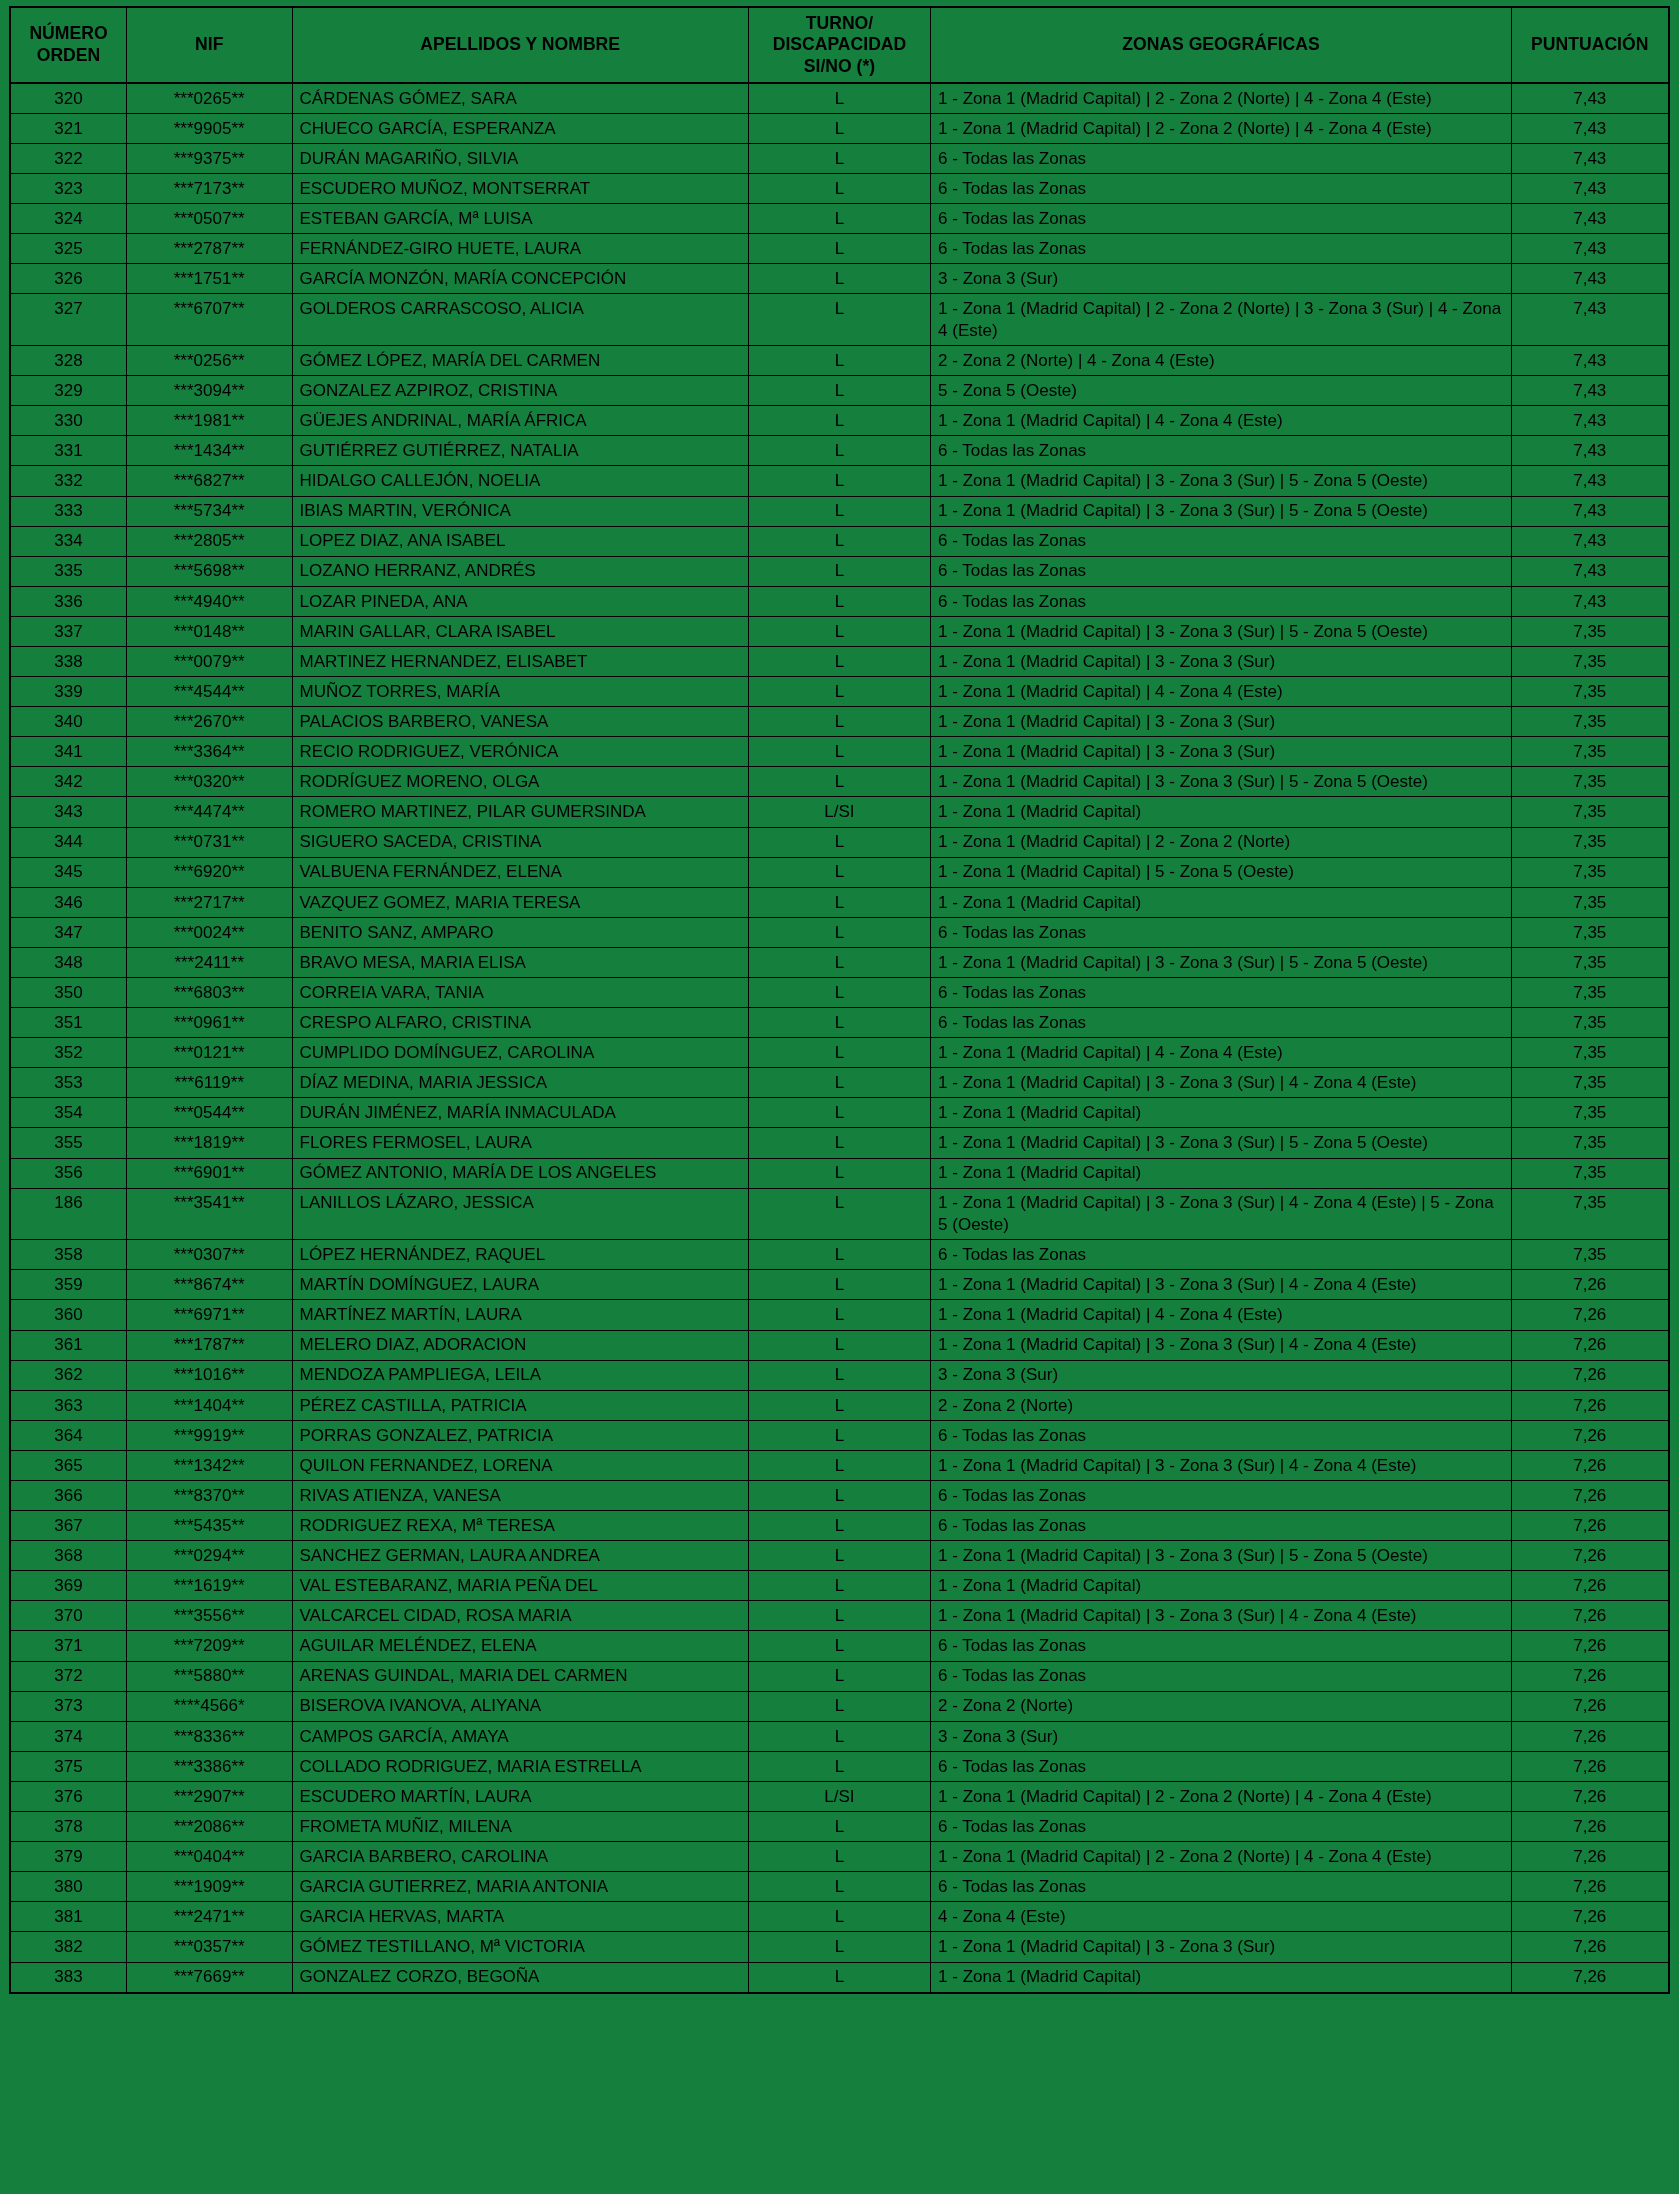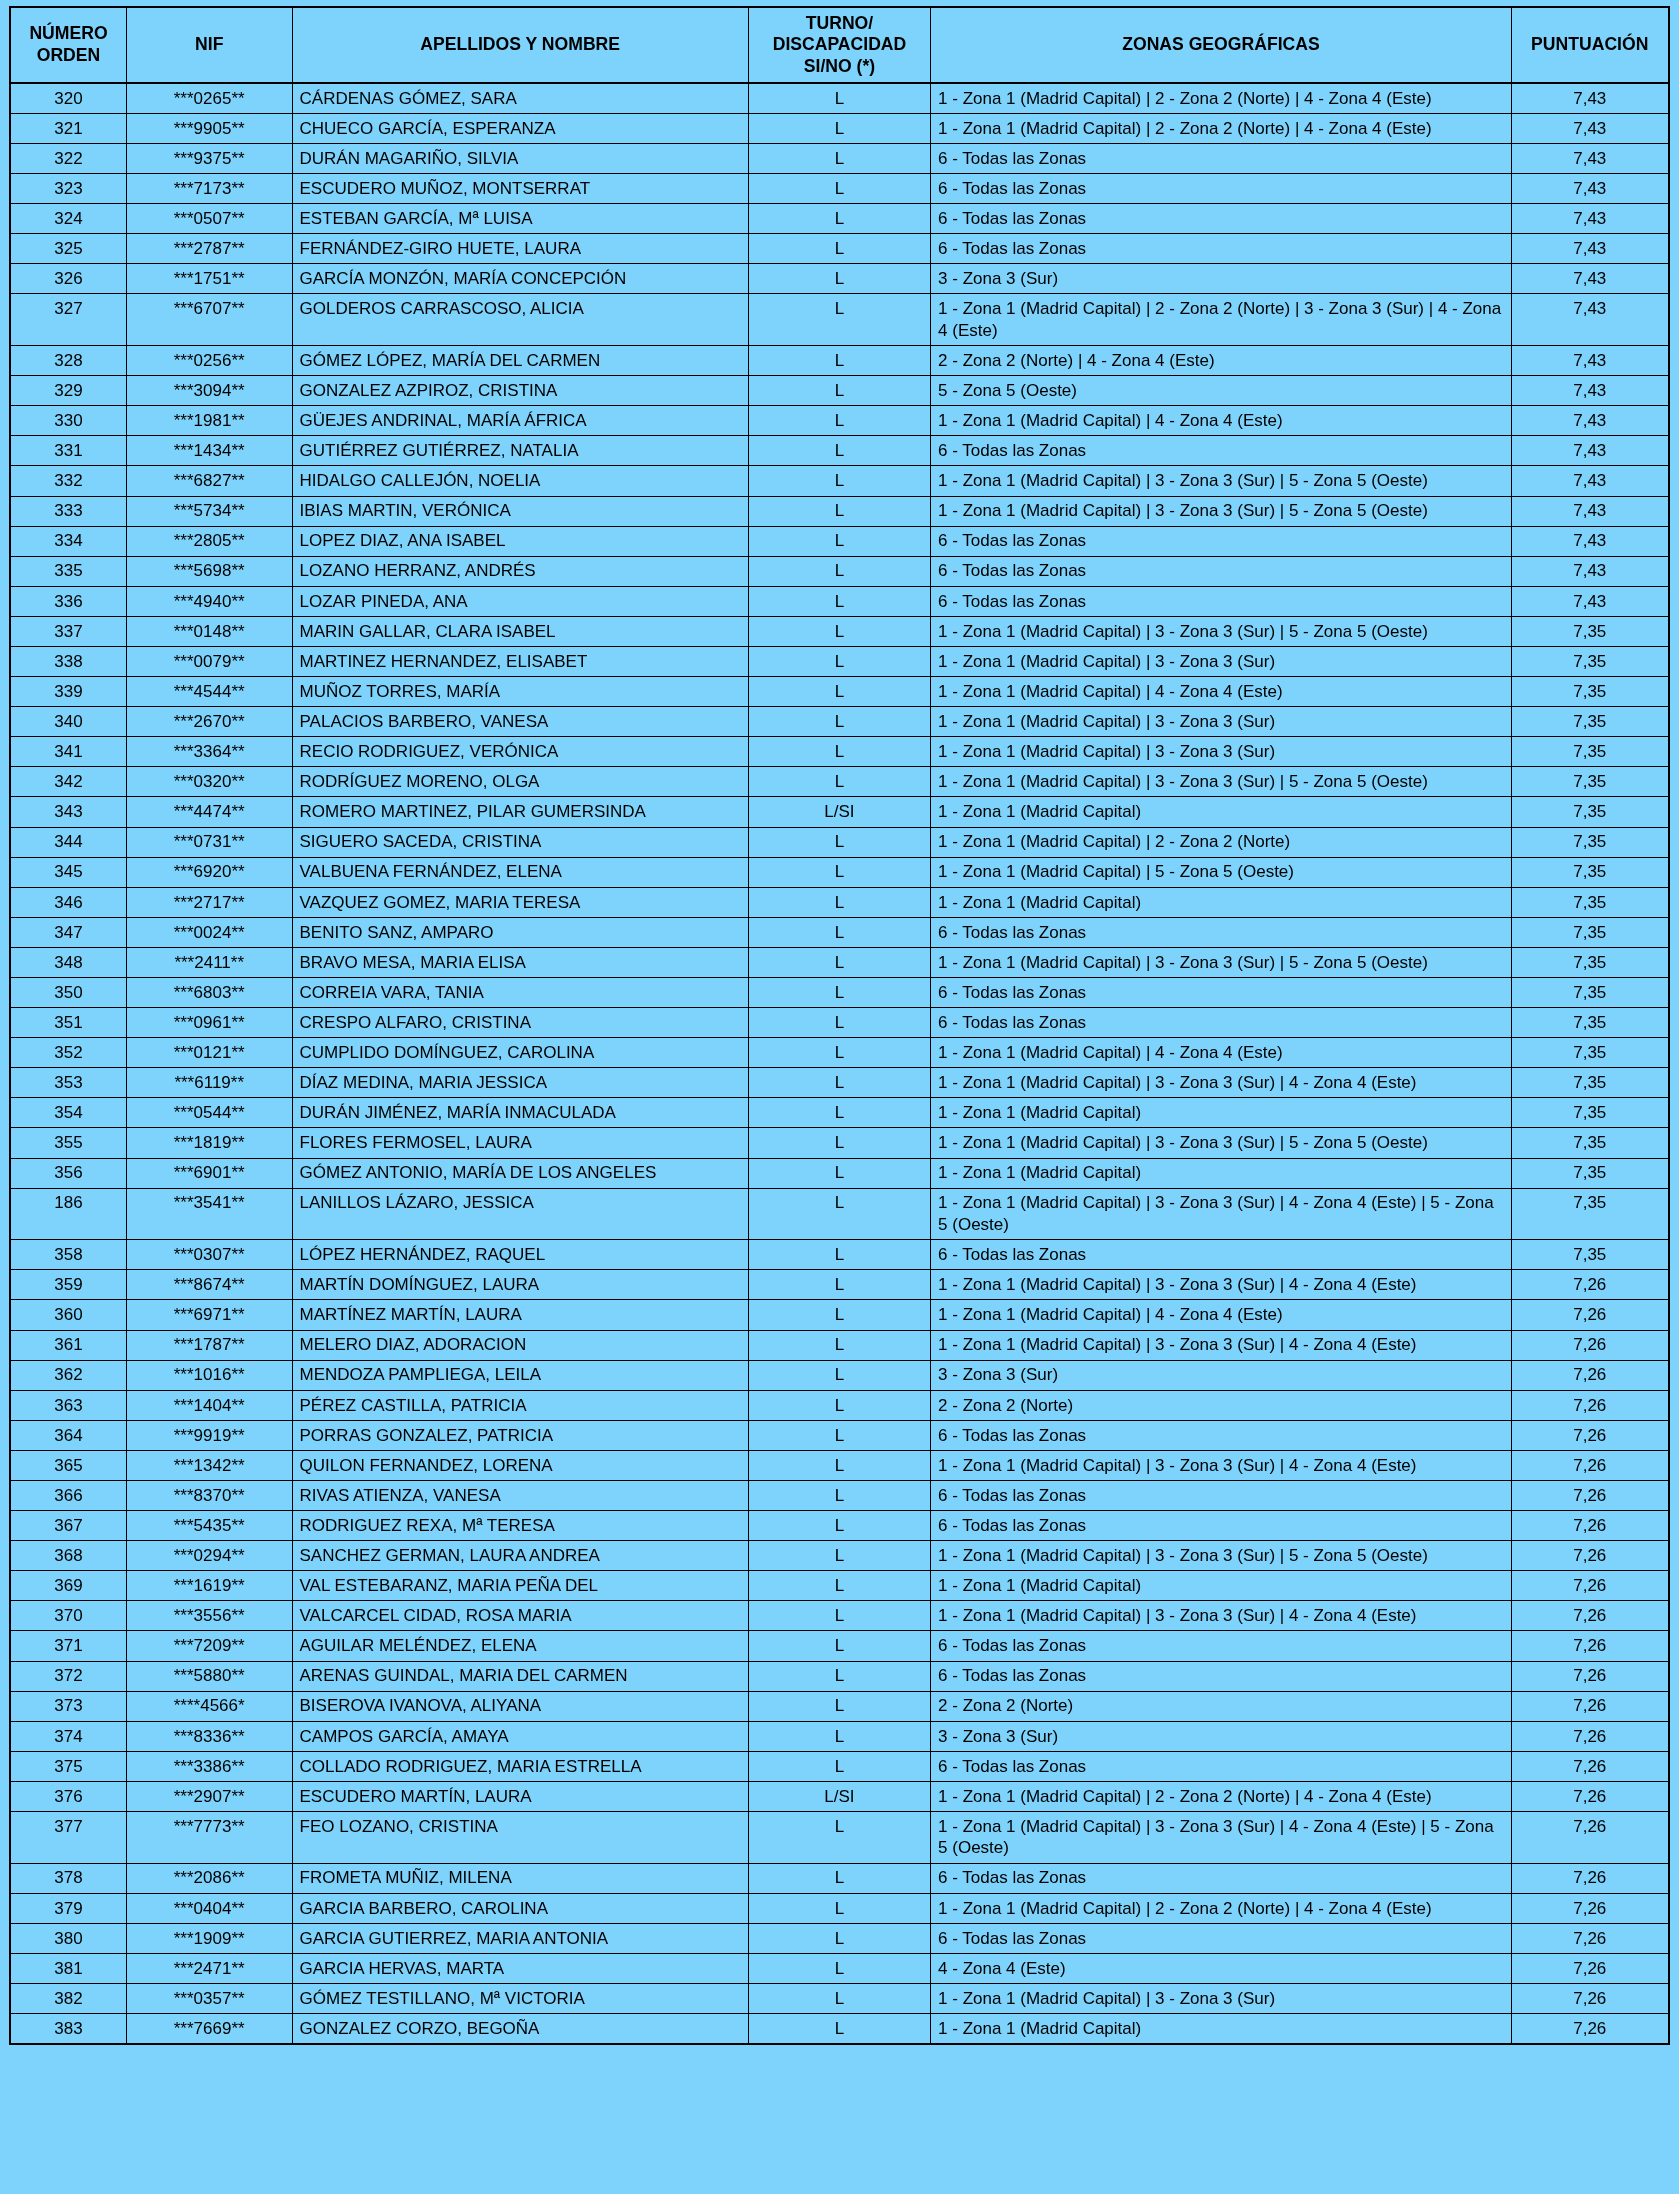--- a/index.html
+++ b/index.html
@@ -7,21 +7,21 @@
     padding: 0;
     background: #ffffff;
     font-family: "Liberation Sans", sans-serif;
     color: #000000;
   }
   .page {
     width: 1679px;
     min-height: 2194px;
     box-sizing: border-box;
     padding: 6.1px 9.2px;
-    background: #7dd3fc;
+    background: #15803d;
   }
   table.results {
     width: 100%;
     border-collapse: collapse;
     border: 2.3px solid #000000;
     table-layout: fixed;
   }
   table.results th {
     border: 1.5px solid #000000;
     border-bottom: 2.3px solid #000000;
@@ -517,28 +517,20 @@
         </tr>
         <tr>
           <td class="col-orden">376</td>
           <td class="col-nif">***2907**</td>
           <td class="col-nombre">ESCUDERO MARTÍN, LAURA</td>
           <td class="col-turno">L/SI</td>
           <td class="col-zonas">1 - Zona 1 (Madrid Capital) | 2 - Zona 2 (Norte) | 4 - Zona 4 (Este)</td>
           <td class="col-puntuacion">7,26</td>
         </tr>
         <tr>
-          <td class="col-orden">377</td>
-          <td class="col-nif">***7773**</td>
-          <td class="col-nombre">FEO LOZANO, CRISTINA</td>
-          <td class="col-turno">L</td>
-          <td class="col-zonas">1 - Zona 1 (Madrid Capital) | 3 - Zona 3 (Sur) | 4 - Zona 4 (Este) | 5 - Zona 5 (Oeste)</td>
-          <td class="col-puntuacion">7,26</td>
-        </tr>
-        <tr>
           <td class="col-orden">378</td>
           <td class="col-nif">***2086**</td>
           <td class="col-nombre">FROMETA MUÑIZ, MILENA</td>
           <td class="col-turno">L</td>
           <td class="col-zonas">6 - Todas las Zonas</td>
           <td class="col-puntuacion">7,26</td>
         </tr>
         <tr>
           <td class="col-orden">379</td>
           <td class="col-nif">***0404**</td>

